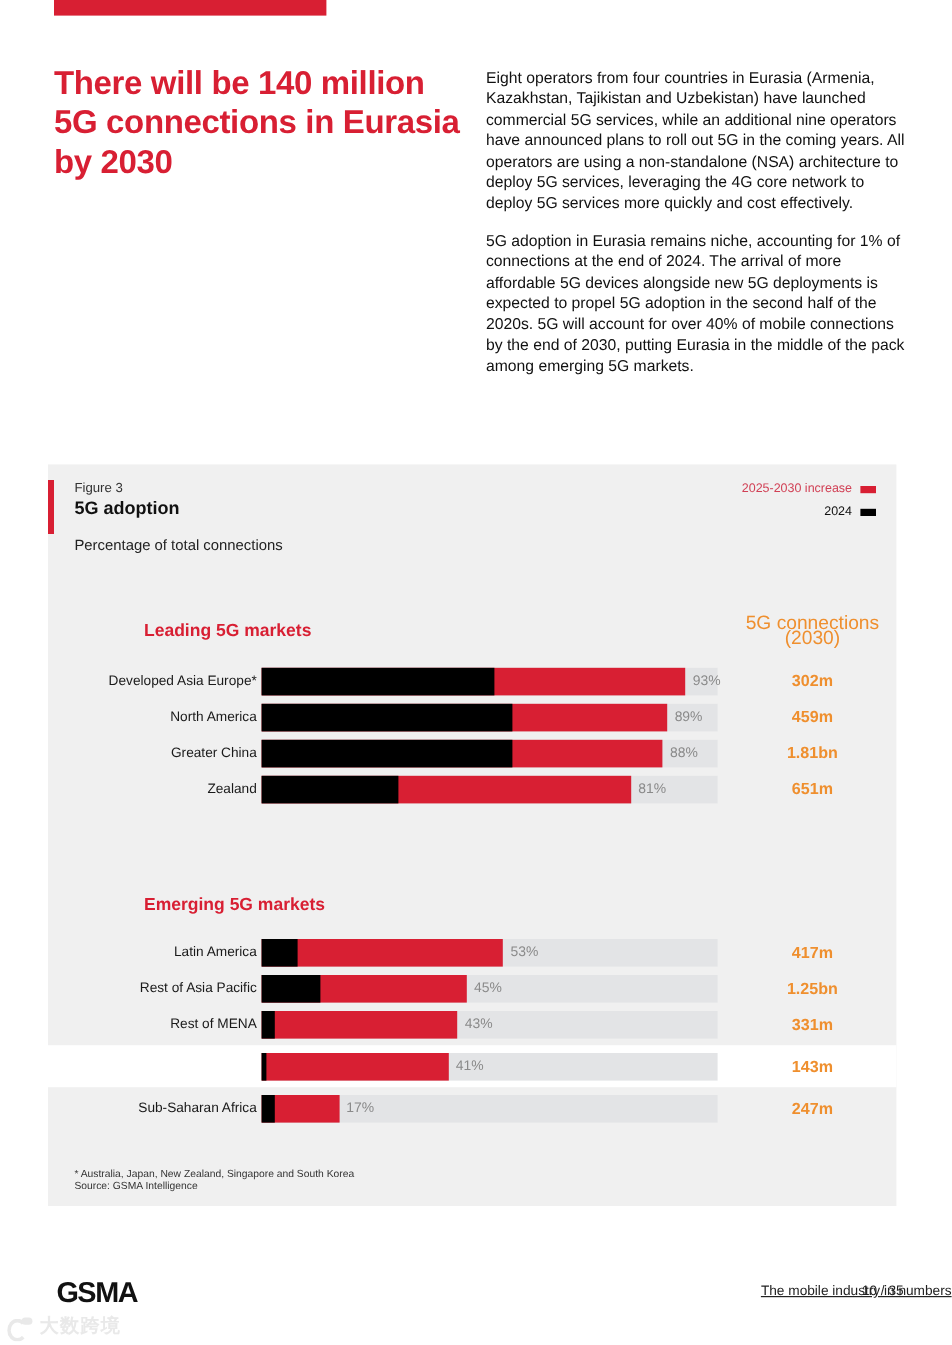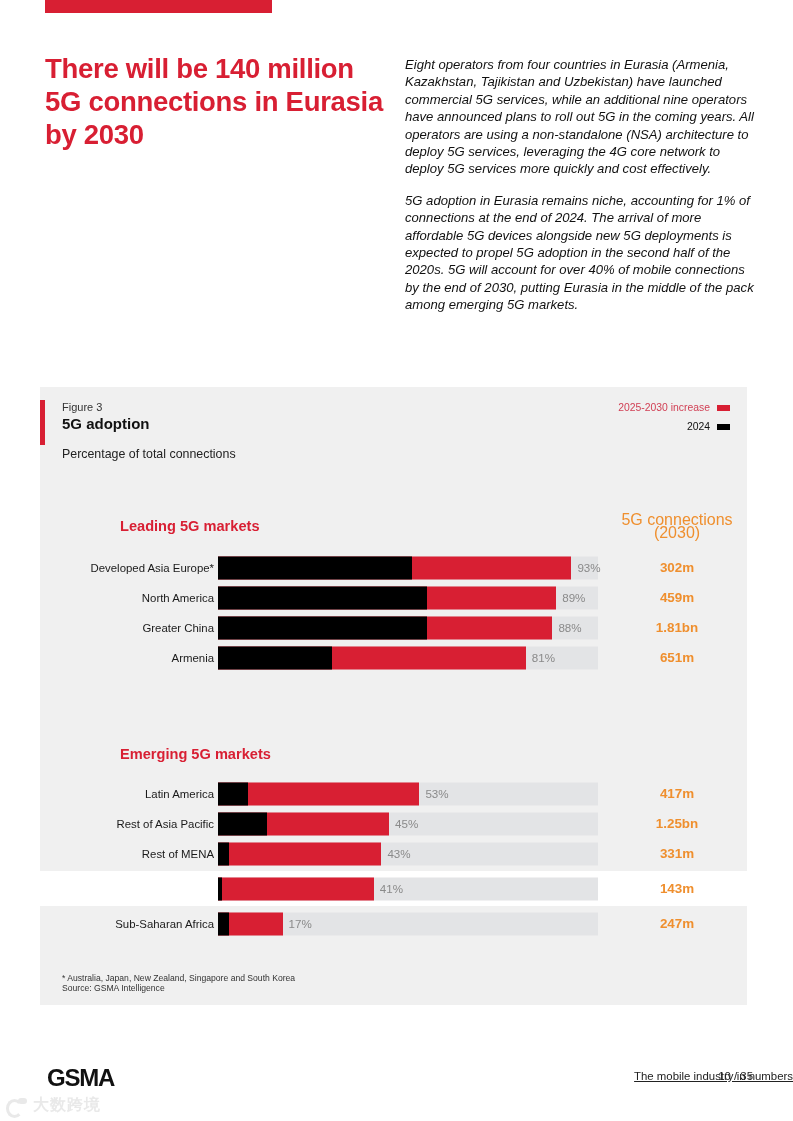--- a/index.html
+++ b/index.html
@@ -25,21 +25,21 @@
     font-size:27.5px; line-height:33px; font-weight:700;
     letter-spacing:-0.3px;
   }
 
   
   .intro{
     position:absolute; left:405px; top:56px; width:352px;
   }
   .intro p{
     margin:0 0 14px 0;
-    font-size:13.1px; line-height:17.4px; color:#111;font-style:italic;
+    font-size:13.1px; line-height:17.4px; color:#111;
   }
 
   
   .panel{
     position:absolute; left:40px; top:387px;
     width:707px; height:618px;
     background:#f0f0f0;
   }
   .panel-accent{
     position:absolute; left:0px; top:13px; width:5px; height:45px;
@@ -207,21 +207,21 @@
       <div class="row">
         <div class="row-label">Greater China</div>
         <div class="track">
           <div class="seg red" style="width: 334.4px;"></div>
           <div class="seg blk" style="width: 209px;"></div>
           <div class="pct" style="left: 340.4px;">88%</div>
         </div>
         <div class="value">1.81bn</div>
       </div>
       <div class="row">
-        <div class="row-label">Armenia</div>
+        <div class="row-label">Zealand</div>
         <div class="track">
           <div class="seg red" style="width: 307.8px;"></div>
           <div class="seg blk" style="width: 114px;"></div>
           <div class="pct" style="left: 313.8px;">81%</div>
         </div>
         <div class="value">651m</div>
       </div>
     </div>
 
   <div class="sect-title" style="left:80px; top:359px;">Emerging 5G markets</div>

